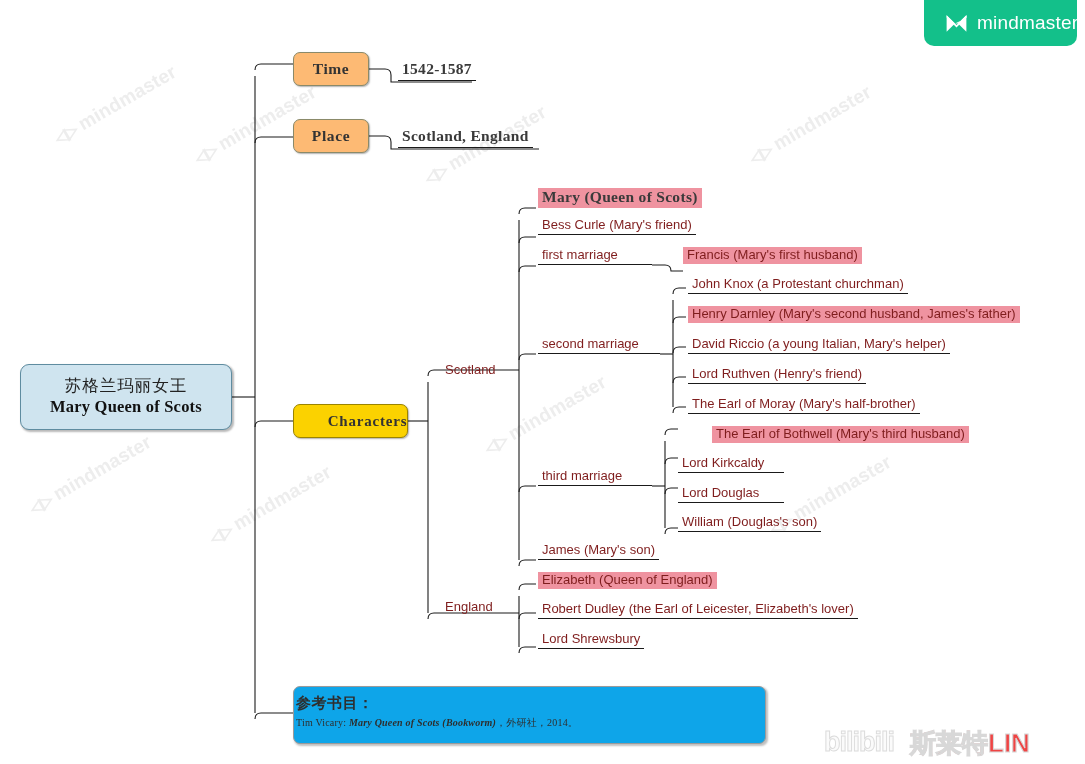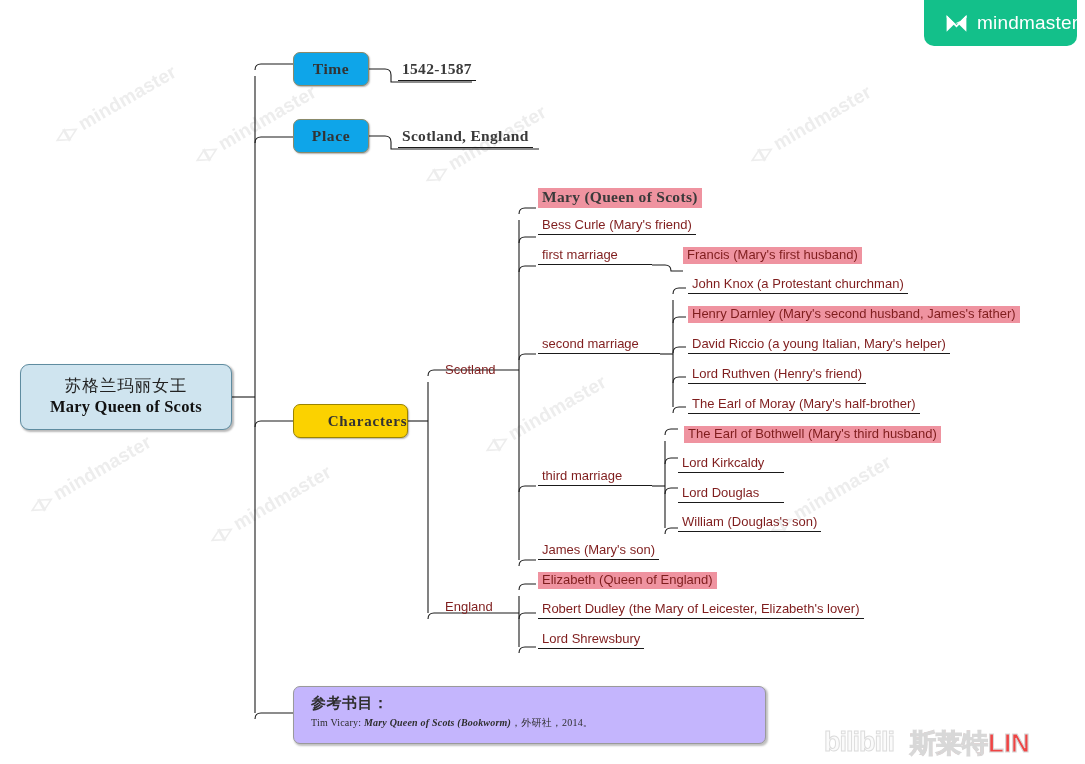--- a/index.html
+++ b/index.html
@@ -100,21 +100,21 @@
   #root-node .en {
     font-family: "Liberation Serif", serif;
     font-weight: bold;
     font-size: 16.5px;
     letter-spacing: .2px;
     color: #111;
     margin-top: 2px;
   }
 
   .green-box {
-    background: #0ea5e9;
+    background: #fdba74;
     width: 76px;
     height: 34px;
     font-size: 15.5px;
     letter-spacing: .6px;
   }
   #node-time  { left: 293px; top: 52px; }
   #node-place { left: 293px; top: 119px; }
 
   #node-characters {
     left: 293px;
@@ -148,25 +148,25 @@
   }
   .leaf.pink { background: #ef93a0; }
 
   
   #ref-box {
     position: absolute;
     left: 293px;
     top: 686px;
     width: 473px;
     height: 58px;
-    background: #c4b5fd;
+    background: #0ea5e9;
     border: 1px solid #9a9a9a;
     border-radius: 7px;
     z-index: 2;
-    padding: 7px 0 0 17px;
+    padding: 7px 0 0 2px;
     box-sizing: border-box;
     box-shadow: 1.5px 1.5px 2px rgba(0,0,0,.25);
   }
   #ref-box .ref-line1 {
     font-family: "Liberation Serif", serif;
     font-size: 15px;
     font-weight: bold;
     color: #2e2e2e;
     letter-spacing: .5px;
   }
@@ -333,27 +333,27 @@
 <div class="leaf" style="left:538px; top:542px; border-bottom:1.1px solid #1a1a1a;">James (Mary's son)</div>
 
 <div class="leaf pink" style="left:683px; top:247px;">Francis (Mary's first husband)</div>
 
 <div class="leaf" style="left:688px; top:276px; border-bottom:1.1px solid #1a1a1a;">John Knox (a Protestant churchman)</div>
 <div class="leaf pink" style="left:688px; top:306px;">Henry Darnley (Mary's second husband, James's father)</div>
 <div class="leaf" style="left:688px; top:336px; border-bottom:1.1px solid #1a1a1a;">David Riccio (a young Italian, Mary's helper)</div>
 <div class="leaf" style="left:688px; top:366px; border-bottom:1.1px solid #1a1a1a;">Lord Ruthven (Henry's friend)</div>
 <div class="leaf" style="left:688px; top:396px; border-bottom:1.1px solid #1a1a1a;">The Earl of Moray (Mary's half-brother)</div>
 
-<div class="leaf pink" style="left:684px; top:426px;">The Earl of Bothwell (Mary's third husband)</div>
+<div class="leaf pink" style="left:712px; top:426px;">The Earl of Bothwell (Mary's third husband)</div>
 <div class="leaf" style="left:678px; top:455px; border-bottom:1.1px solid #1a1a1a; width:106px;">Lord Kirkcaldy</div>
 <div class="leaf" style="left:678px; top:485px; border-bottom:1.1px solid #1a1a1a; width:106px;">Lord Douglas</div>
 <div class="leaf" style="left:678px; top:514px; border-bottom:1.1px solid #1a1a1a;">William (Douglas's son)</div>
 
 <div class="leaf pink" style="left:538px; top:572px;">Elizabeth (Queen of England)</div>
-<div class="leaf" style="left:538px; top:601px; border-bottom:1.1px solid #1a1a1a;">Robert Dudley (the Mary of Leicester, Elizabeth's lover)</div>
+<div class="leaf" style="left:538px; top:601px; border-bottom:1.1px solid #1a1a1a;">Robert Dudley (the Earl of Leicester, Elizabeth's lover)</div>
 <div class="leaf" style="left:538px; top:631px; border-bottom:1.1px solid #1a1a1a;">Lord Shrewsbury</div>
 
 <div id="ref-box">
   <div class="ref-line1">参考书目：</div>
   <div class="ref-line2"><span>Tim Vicary: </span><span class="ital">Mary Queen of Scots (Bookworm)</span><span>，外研社，2014。</span></div>
 </div>
 
 <div id="logo">
   <span class="logo-glyph">
     <svg width="23" height="19" viewBox="0 0 23 19" aria-hidden="true">

